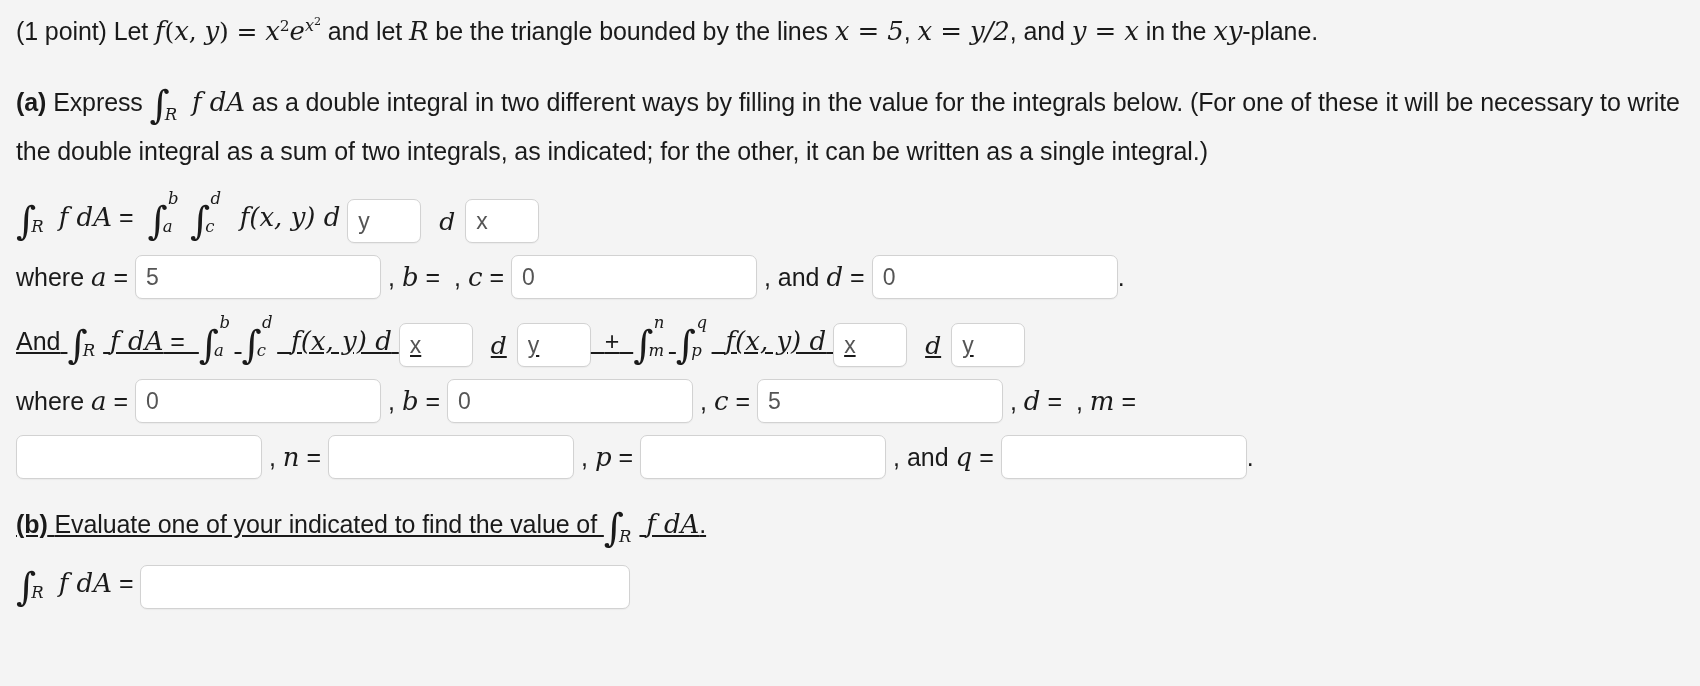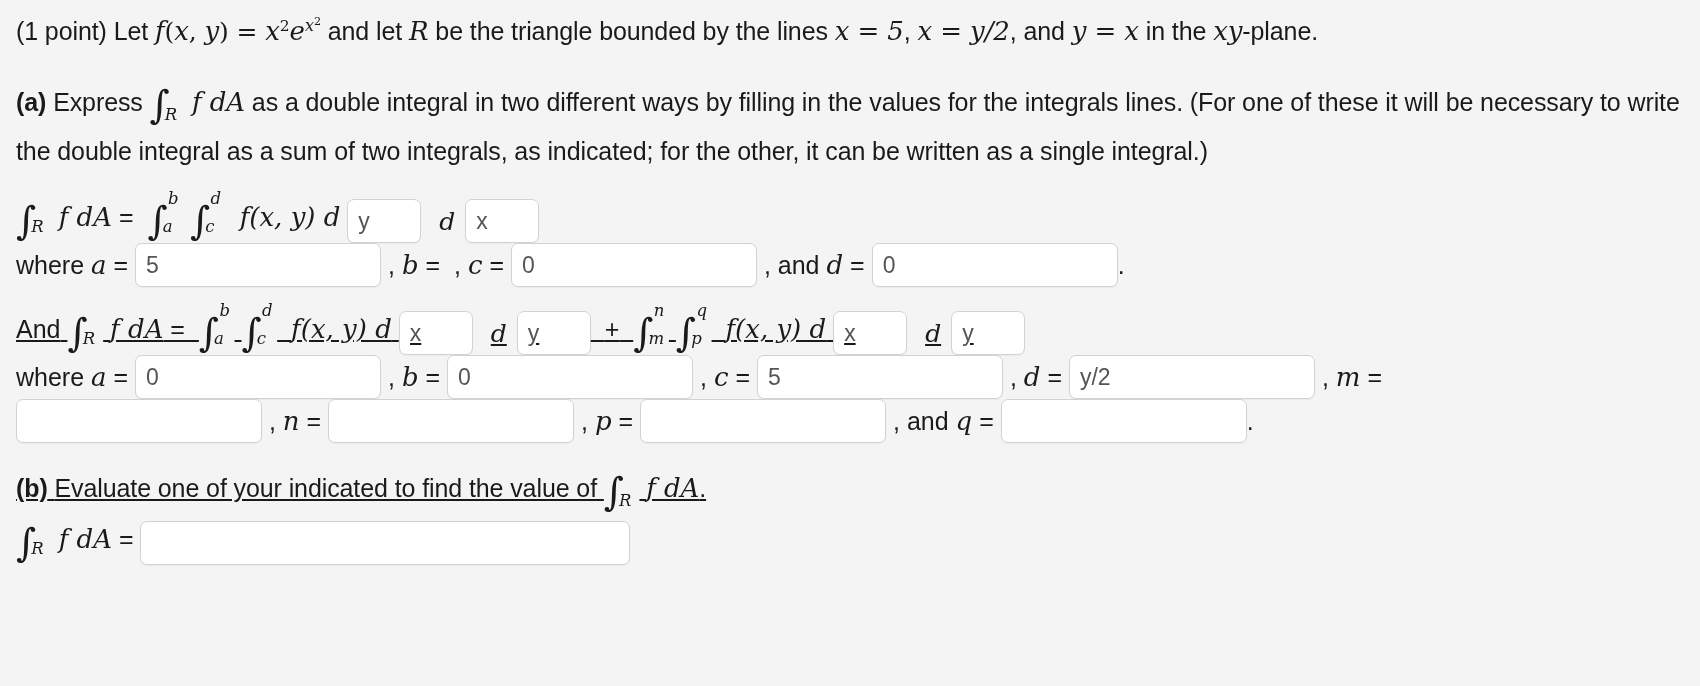--- a/index.html
+++ b/index.html
@@ -110,21 +110,21 @@
   input.fld::placeholder { color: #6a6a6a; opacity: 1; }
   .f-var  { width: 74px; }
   .f-wide { width: 246px; }
   .f-long { width: 490px; }
 
   .sep { white-space: nowrap; font-size: 25px; }
   .gap-s { width: 10px; display: inline-block; }
   .gap-m { width: 18px; display: inline-block; }
 
   .blk { margin-top: 28px; }
-  .blk3 { margin-top: 0; }
+  .blk3 { margin-top: 12px; }
   .blk4 { margin-top: 24px; text-decoration: underline; }
 </style>
 </head>
 <body>
 
 <div class="page">
 
   <div class="para prose">
     <span>(1 point)</span>
     <span>Let</span>
@@ -136,21 +136,21 @@
     <span class="mathit">x = y/2</span><span>, and</span>
     <span class="mathit">y = x</span>
     <span>in the <span class="mathit">xy</span>-plane.</span>
   </div>
 
   <div class="para prose blk" style="max-width:1665px;">
     <span class="bold">(a)</span>
     <span>Express</span>
     <span class="intg"><span class="sym">∫</span><span class="lims"><span class="lo">R</span></span></span>
     <span class="mathit">f&nbsp;dA</span>
-    <span>as a double integral in two different ways by filling in the values for the integrals lines. (For one of these it will be necessary to write the double integral as a sum of two integrals, as indicated; for the other, it can be written as a single integral.)</span>
+    <span>as a double integral in two different ways by filling in the value for the integrals below. (For one of these it will be necessary to write the double integral as a sum of two integrals, as indicated; for the other, it can be written as a single integral.)</span>
   </div>
 
   <div class="row blk">
     <span class="eqlabel">
       <span class="intg"><span class="sym">∫</span><span class="lims"><span class="lo">R</span></span></span>
       <span class="mathit">f&nbsp;dA</span>&nbsp;=&nbsp;
       <span class="intg"><span class="sym">∫</span><span class="lims"><span class="up">b</span><span class="lo">a</span></span></span>
       <span class="intg"><span class="sym">∫</span><span class="lims"><span class="up">d</span><span class="lo">c</span></span></span>
       &nbsp;<span class="mathit">f(x,&nbsp;y)&nbsp;d</span>&nbsp;
     </span>
@@ -200,21 +200,20 @@
   </div>
 
   <div class="row blk3">
     <span class="eqlabel">where <span class="mathit">a</span> =&nbsp;</span>
     <input class="fld f-wide" type="text" value="0" style="">
     <span class="eqlabel sep">&nbsp;,&nbsp;<span class="mathit">b</span> =&nbsp;</span>
     <input class="fld f-wide" type="text" value="0" style="">
     <span class="eqlabel sep">&nbsp;,&nbsp;<span class="mathit">c</span> =&nbsp;</span>
     <input class="fld f-wide" type="text" value="5" style="">
     <span class="eqlabel sep">&nbsp;,&nbsp;<span class="mathit">d</span> =&nbsp;</span>
-    <input class="fld f-wide" type="text" value="y/2" style="">
     <span class="eqlabel sep">&nbsp;,&nbsp;<span class="mathit">m</span> =&nbsp;</span>
   </div>
 
   <div class="row blk3">
     <input class="fld f-wide" type="text" value="" style="">
     <span class="eqlabel sep">&nbsp;,&nbsp;<span class="mathit">n</span> =&nbsp;</span>
     <input class="fld f-wide" type="text" value="" style="">
     <span class="eqlabel sep">&nbsp;,&nbsp;<span class="mathit">p</span> =&nbsp;</span>
     <input class="fld f-wide" type="text" value="" style="">
     <span class="eqlabel sep">&nbsp;, and <span class="mathit">q</span> =&nbsp;</span>

